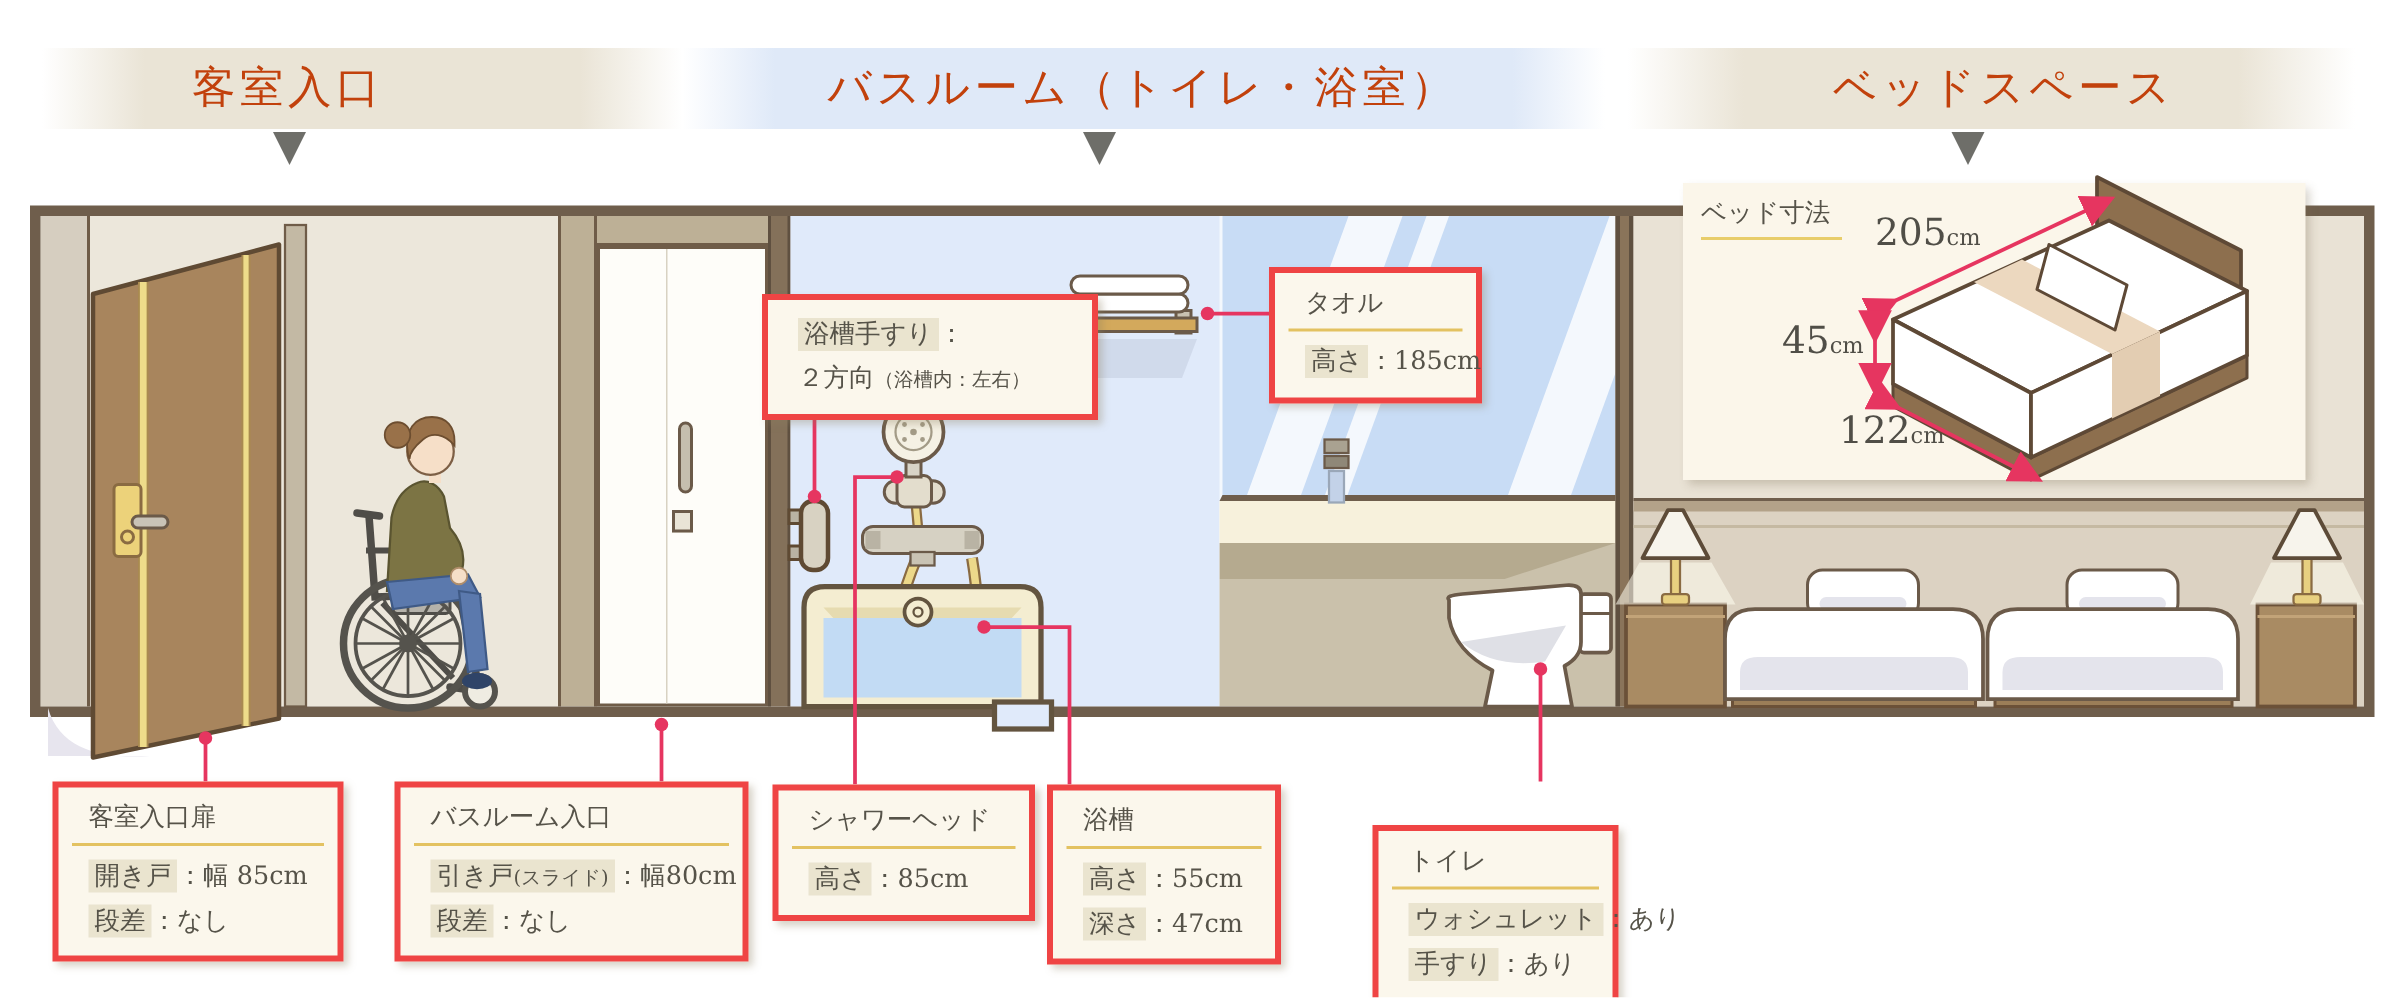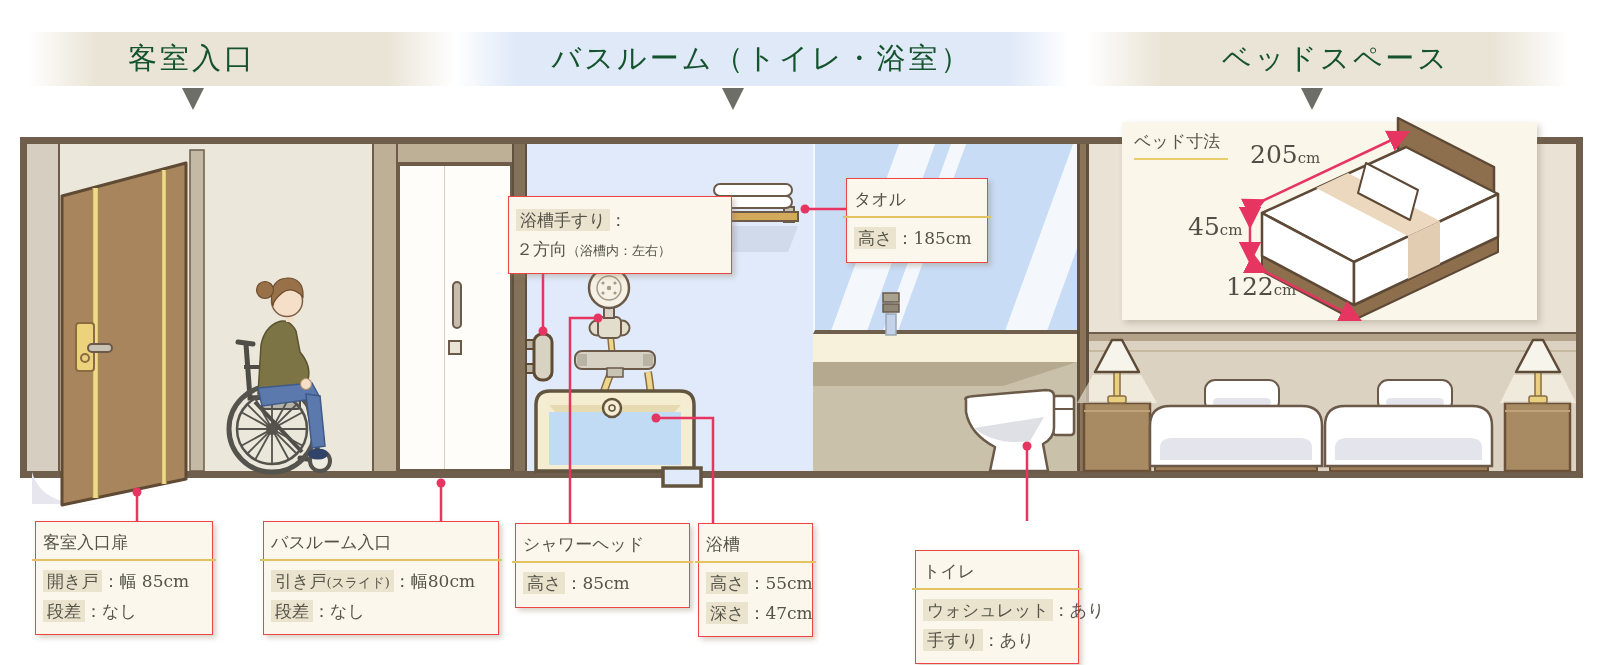--- a/index.html
+++ b/index.html
@@ -3,31 +3,31 @@
 <meta charset="utf-8">
 <style>
   html,body{margin:0;padding:0;background:#ffffff;}
   #stage{position:relative;width:1600px;height:665px;background:#ffffff;overflow:hidden;
          font-family:"DejaVu Serif","Liberation Serif",serif;color:#565349;}
   
   .band{position:absolute;top:32px;height:54px;z-index:6;}
   .band.beige{background:linear-gradient(90deg,rgba(234,228,214,0) 0%,#eae4d6 16%,#eae4d6 84%,rgba(234,228,214,0) 100%);}
   .band.blue{background:linear-gradient(90deg,rgba(223,233,248,0) 0%,#dfe9f8 10%,#dfe9f8 90%,rgba(223,233,248,0) 100%);}
   .htitle{position:absolute;top:59px;transform:translate(-50%,-50%);font-size:29px;letter-spacing:3px;
-          color:#14532d;white-space:nowrap;z-index:7;text-align:right;}
+          color:#c2410c;white-space:nowrap;z-index:7;text-align:right;}
   .tri{position:absolute;top:88px;width:0;height:0;border-left:11px solid transparent;
        border-right:11px solid transparent;border-top:22px solid #6e6e69;z-index:7;}
   
   .wall{position:absolute;z-index:1;}
   #scene-border{position:absolute;left:20px;top:137px;width:1563px;height:341px;
                 border:7px solid #6f5e4c;box-sizing:border-box;z-index:2;background:transparent;}
   .stripe{position:absolute;top:-20px;height:260px;background:rgba(255,255,255,.8);transform:skewX(-20deg);}
   
-  .card{position:absolute;background:#fbf7ec;border:1px solid #ef4444;box-sizing:border-box;
-        box-shadow:3px 3px 5px rgba(140,125,95,.35);padding:7px 7px;font-size:17px;z-index:20;line-height:1.55;}
+  .card{position:absolute;background:#fbf7ec;border:4px solid #ef4444;box-sizing:border-box;
+        box-shadow:3px 3px 5px rgba(140,125,95,.35);padding:7px 20px;font-size:17px;z-index:20;line-height:1.55;}
   .card-title{font-size:17px;color:#565349;padding-bottom:4px;}
   .gold-rule{height:0;border-bottom:2px solid #e3c261;margin:0 -11px 7px -11px;}
   .row{margin:3px 0;white-space:nowrap;}
   .hl{background:#eae4cf;padding:1px 4px;}
   .small{font-size:13px;}
   
   #bed-panel{position:absolute;left:1122px;top:122px;width:415px;height:198px;background:#fbf6ea;
              box-shadow:3px 3px 6px rgba(120,105,80,.30);z-index:3;}
   #bed-panel-title{position:absolute;left:12px;top:8px;font-size:17px;color:#565349;
                    border-bottom:2px solid #e8cd6a;padding:0 8px 5px 0;}
@@ -277,41 +277,41 @@
     <div class="row"><span class="hl">浴槽手すり</span><span>：</span></div>
     <div class="row"><span>２方向</span><span class="small">（浴槽内：左右）</span></div>
   </div>
 
   <div class="card" style="left:846px;top:178px;width:142px;">
     <div class="card-title">タオル</div>
     <div class="gold-rule"></div>
     <div class="row"><span class="hl">高さ</span><span>：</span><span>185cm</span></div>
   </div>
 
-  <div class="card" style="left:35px;top:521px;width:178px;">
+  <div class="card" style="left:35px;top:521px;width:194px;">
     <div class="card-title">客室入口扉</div>
     <div class="gold-rule"></div>
     <div class="row"><span class="hl">開き戸</span><span>：</span><span>幅 85cm</span></div>
     <div class="row"><span class="hl">段差</span><span>：</span><span>なし</span></div>
   </div>
 
   <div class="card" style="left:263px;top:521px;width:236px;">
     <div class="card-title">バスルーム入口</div>
     <div class="gold-rule"></div>
     <div class="row"><span class="hl"><span>引き戸</span><span class="small">(スライド)</span></span><span>：</span><span>幅80cm</span></div>
     <div class="row"><span class="hl">段差</span><span>：</span><span>なし</span></div>
   </div>
 
   <div class="card" style="left:515px;top:523px;width:175px;">
     <div class="card-title">シャワーヘッド</div>
     <div class="gold-rule"></div>
     <div class="row"><span class="hl">高さ</span><span>：</span><span>85cm</span></div>
   </div>
 
-  <div class="card" style="left:698px;top:523px;width:115px;">
+  <div class="card" style="left:698px;top:523px;width:156px;">
     <div class="card-title">浴槽</div>
     <div class="gold-rule"></div>
     <div class="row"><span class="hl">高さ</span><span>：</span><span>55cm</span></div>
     <div class="row"><span class="hl">深さ</span><span>：</span><span>47cm</span></div>
   </div>
 
   <div class="card" style="left:915px;top:550px;width:164px;">
     <div class="card-title">トイレ</div>
     <div class="gold-rule"></div>
     <div class="row"><span class="hl">ウォシュレット</span><span>：</span><span>あり</span></div>

